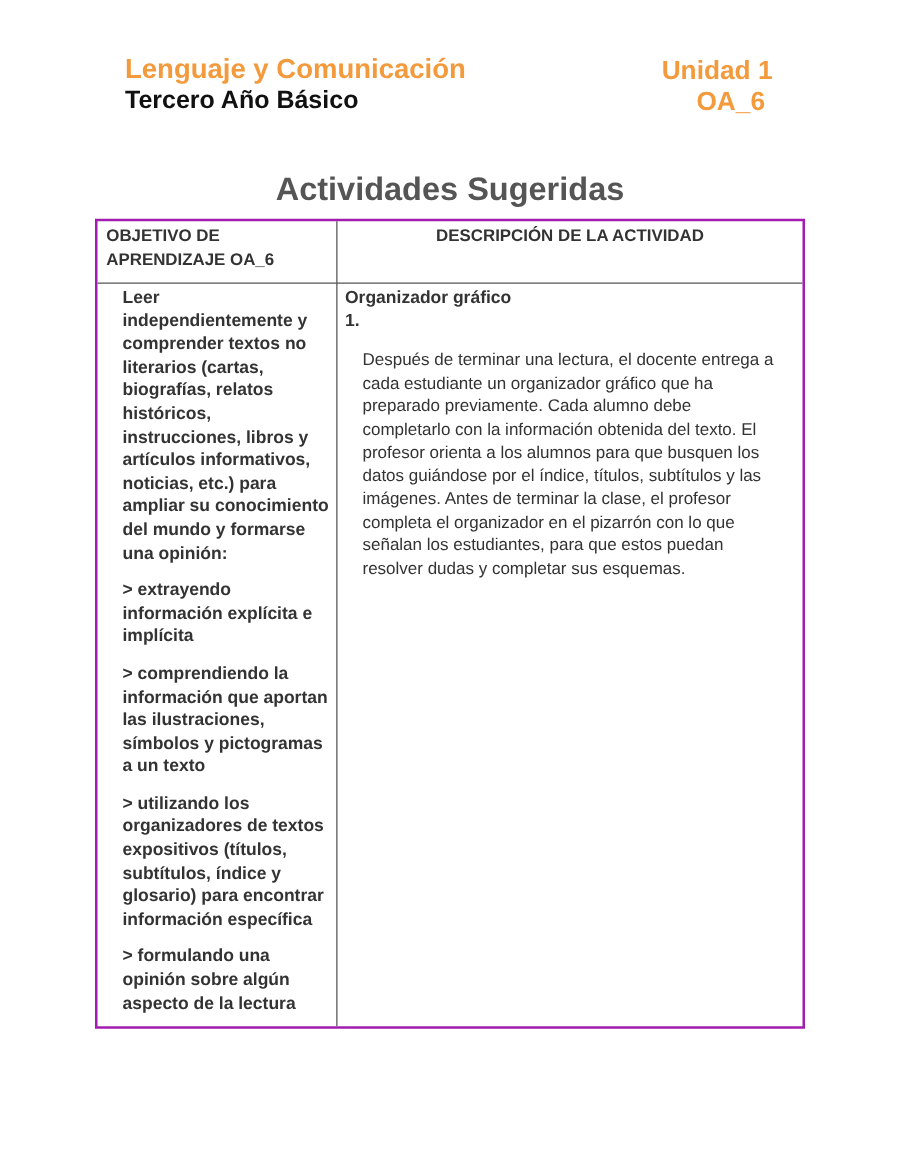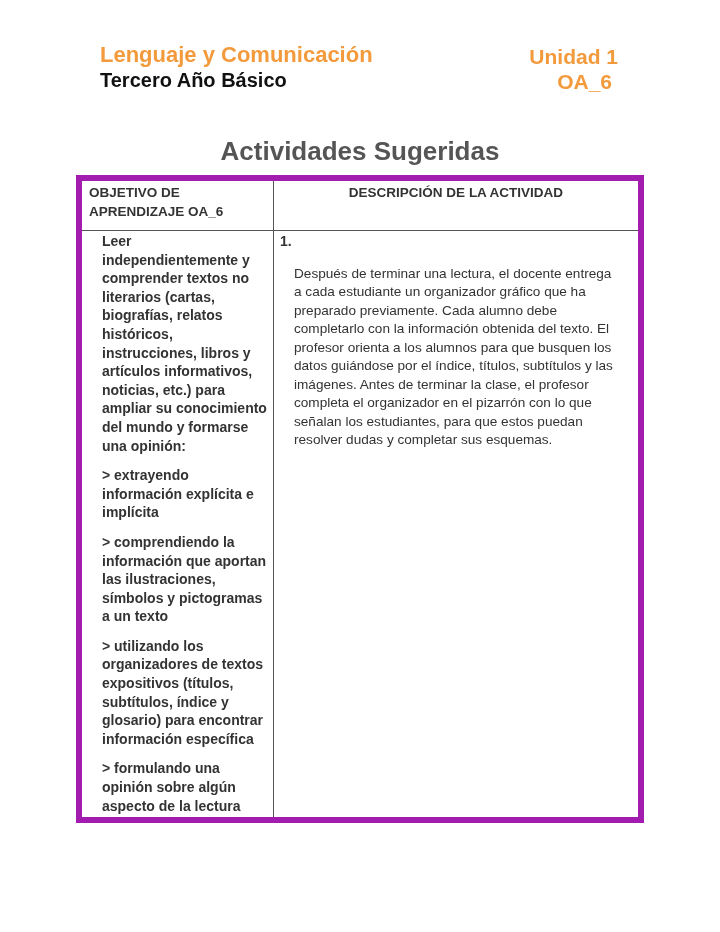--- a/index.html
+++ b/index.html
@@ -64,21 +64,21 @@
       font-weight: bold;
       font-size: 26px;
       line-height: 24px;
     }
     .activities-table {
       position: absolute;
       left: 76px;
       top: 175px;
       width: 568px;
       height: 648px;
-      border: 6px solid #a21caf;
+      border: 2px solid #a21caf;
       box-sizing: border-box;
     }
     .col-divider {
       position: absolute;
       left: 191px;
       top: 0;
       bottom: 0;
       width: 1px;
       background: #555555;
     }
@@ -174,16 +174,17 @@
 
   <div class="objective-cell">
     <p>Leer independientemente y comprender textos no literarios (cartas, biografías, relatos históricos, instrucciones, libros y artículos informativos, noticias, etc.) para ampliar su conocimiento del mundo y formarse una opinión:</p>
     <p>&gt; extrayendo información explícita e implícita</p>
     <p>&gt; comprendiendo la información que aportan las ilustraciones, símbolos y pictogramas a un texto</p>
     <p>&gt; utilizando los organizadores de textos expositivos (títulos, subtítulos, índice y glosario) para encontrar información específica</p>
     <p>&gt; formulando una opinión sobre algún aspecto de la lectura</p>
   </div>
 
   <div class="activity-cell">
+    <div class="activity-name">Organizador gráfico</div>
     <div class="activity-number">1.</div>
     <p class="activity-desc">Después de terminar una lectura, el docente entrega a cada estudiante un organizador gráfico que ha preparado previamente. Cada alumno debe completarlo con la información obtenida del texto. El profesor orienta a los alumnos para que busquen los datos guiándose por el índice, títulos, subtítulos y las imágenes. Antes de terminar la clase, el profesor completa el organizador en el pizarrón con lo que señalan los estudiantes, para que estos puedan resolver dudas y completar sus esquemas.</p>
   </div>
 </div>
 
 </body></html>

